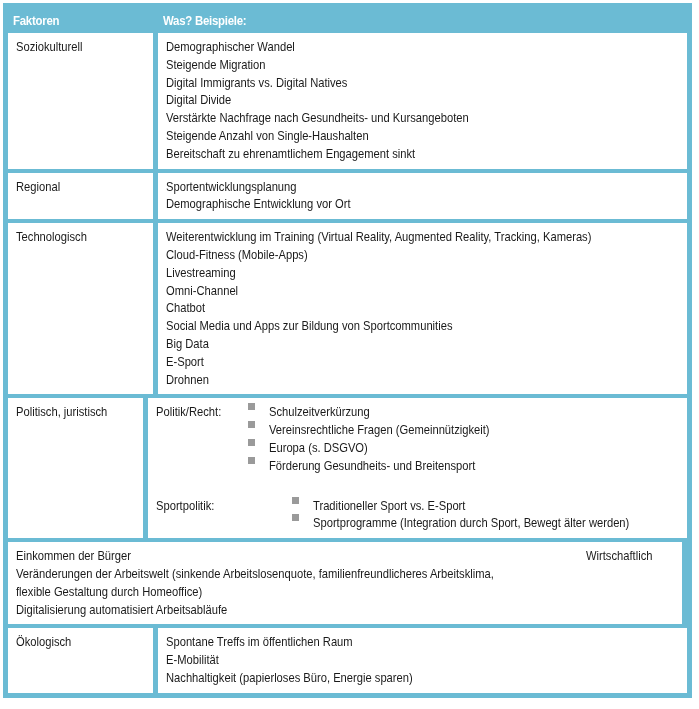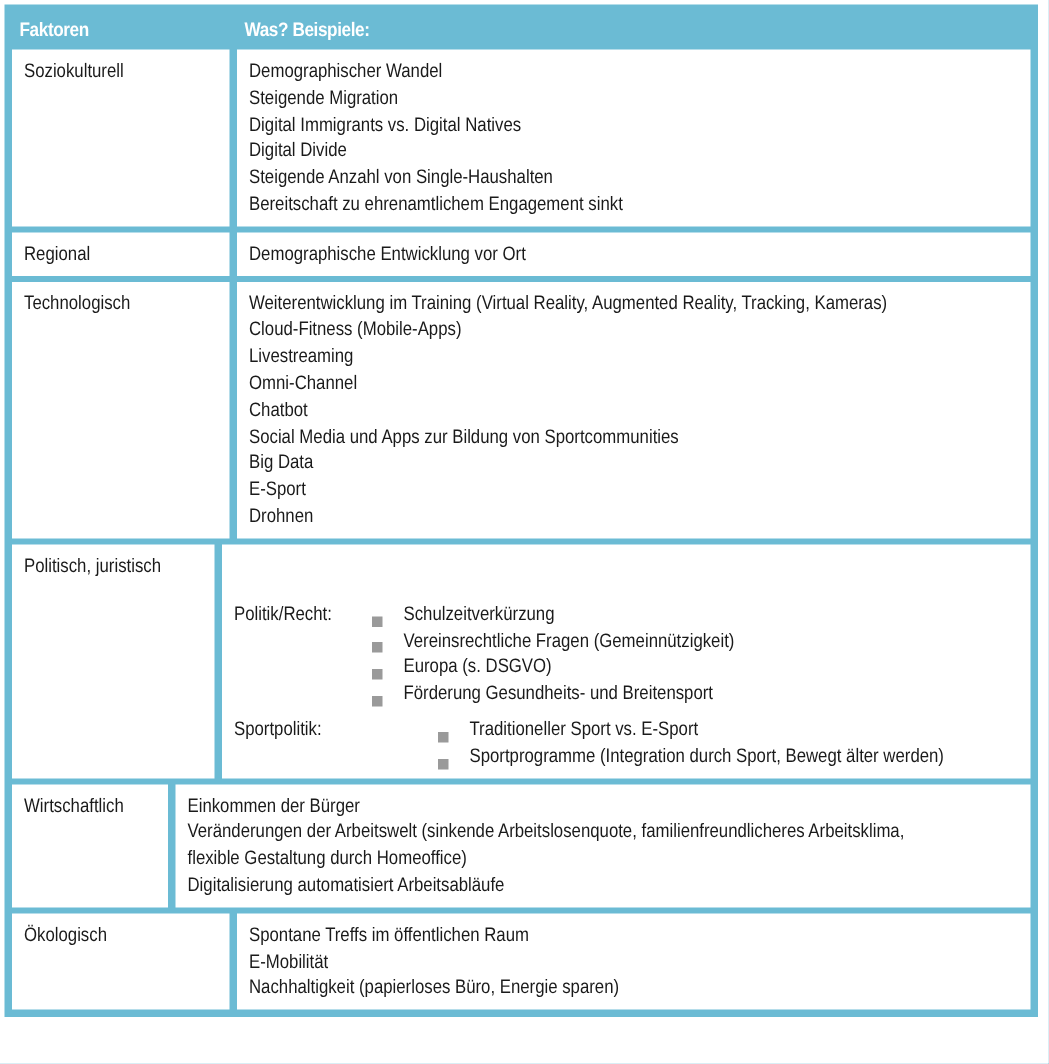--- a/index.html
+++ b/index.html
@@ -15,51 +15,53 @@
   .hdr .c1 { width: 150px; padding-left: 5px; box-sizing: border-box; }
   .hdr .c2 { flex: 1; padding-left: 5px; margin-top: 20px; }
   .hdr span { color: #ffffff; font-weight: bold; font-size: 13px; letter-spacing: -0.3px; transform: scaleX(0.88); transform-origin: left center; display: inline-block; }
   .row { display: flex; margin-top: 4px; }
   .row:first-of-type { margin-top: 0; }
   .cell { background: #ffffff; box-sizing: border-box; padding: 5px 6px 6px 8px; font-size: 13px; color: #1a1a1a; line-height: 17.8px; }
   .cell.c1 { width: 145px; margin-right: 5px; text-decoration: underline; }
   .cell.c2 { flex: 1; }
   .t { display: inline-block; transform: scaleX(0.86); transform-origin: left center; white-space: nowrap; }
   .line { display: block; height: 17.8px; }
-  .sub { display: flex; margin-top: 32px; }
-  .sub + .sub { margin-top: 6px; gap: 44px; }
+  .sub { display: flex; }
+  .sub + .sub { margin-top: 22px; gap: 44px; }
   .sublabel { width: 92px; flex: none; }
   .bullets { flex: 1; }
-  .bul { display: flex; align-items: flex-end; height: 17.8px; }
+  .bul { display: flex; align-items: flex-start; height: 17.8px; }
   .sq { width: 7px; height: 7px; background: #9a9a9a; margin-right: 14px; flex: none; }
 </style>
 </head>
 <body>
 
 <div class="tbl">
   <div class="hdr">
     <div class="c1"><span>Faktoren</span></div>
     <div class="c2"><span>Was? Beispiele:</span></div>
   </div>
 
   <div class="row">
     <div class="cell c1"><span class="t">Soziokulturell</span></div>
     <div class="cell c2">
       <span class="line"><span class="t">Demographischer Wandel</span></span>
       <span class="line"><span class="t">Steigende Migration</span></span>
       <span class="line"><span class="t">Digital Immigrants vs. Digital Natives</span></span>
       <span class="line"><span class="t">Digital Divide</span></span>
+      <span class="line"><span class="t">Verstärkte Nachfrage nach Gesundheits- und Kursangeboten</span></span>
       <span class="line"><span class="t">Steigende Anzahl von Single-Haushalten</span></span>
       <span class="line"><span class="t">Bereitschaft zu ehrenamtlichem Engagement sinkt</span></span>
     </div>
   </div>
 
   <div class="row">
     <div class="cell c1"><span class="t">Regional</span></div>
     <div class="cell c2">
+      <span class="line"><span class="t">Sportentwicklungsplanung</span></span>
       <span class="line"><span class="t">Demographische Entwicklung vor Ort</span></span>
     </div>
   </div>
 
   <div class="row">
     <div class="cell c1"><span class="t">Technologisch</span></div>
     <div class="cell c2">
       <span class="line"><span class="t">Weiterentwicklung im Training (Virtual Reality, Augmented Reality, Tracking, Kameras)</span></span>
       <span class="line"><span class="t">Cloud-Fitness (Mobile-Apps)</span></span>
       <span class="line"><span class="t">Livestreaming</span></span>
@@ -106,27 +108,27 @@
           <div class="bul">
               <span class="sq"></span>
               <span class="t">Sportprogramme (Integration durch Sport, Bewegt älter werden)</span>
             </div>
         </div>
       </div>
     </div>
   </div>
 
   <div class="row">
-    <div class="cell c1"><span class="t">Wirtschaftlich</span></div>
     <div class="cell c2">
       <span class="line"><span class="t">Einkommen der Bürger</span></span>
       <span class="line"><span class="t">Veränderungen der Arbeitswelt (sinkende Arbeitslosenquote, familienfreundlicheres Arbeitsklima,</span></span>
       <span class="line"><span class="t">flexible Gestaltung durch Homeoffice)</span></span>
       <span class="line"><span class="t">Digitalisierung automatisiert Arbeitsabläufe</span></span>
     </div>
+    <div class="cell c1"><span class="t">Wirtschaftlich</span></div>
   </div>
 
   <div class="row">
     <div class="cell c1"><span class="t">Ökologisch</span></div>
     <div class="cell c2">
       <span class="line"><span class="t">Spontane Treffs im öffentlichen Raum</span></span>
       <span class="line"><span class="t">E-Mobilität</span></span>
       <span class="line"><span class="t">Nachhaltigkeit (papierloses Büro, Energie sparen)</span></span>
     </div>
   </div>

